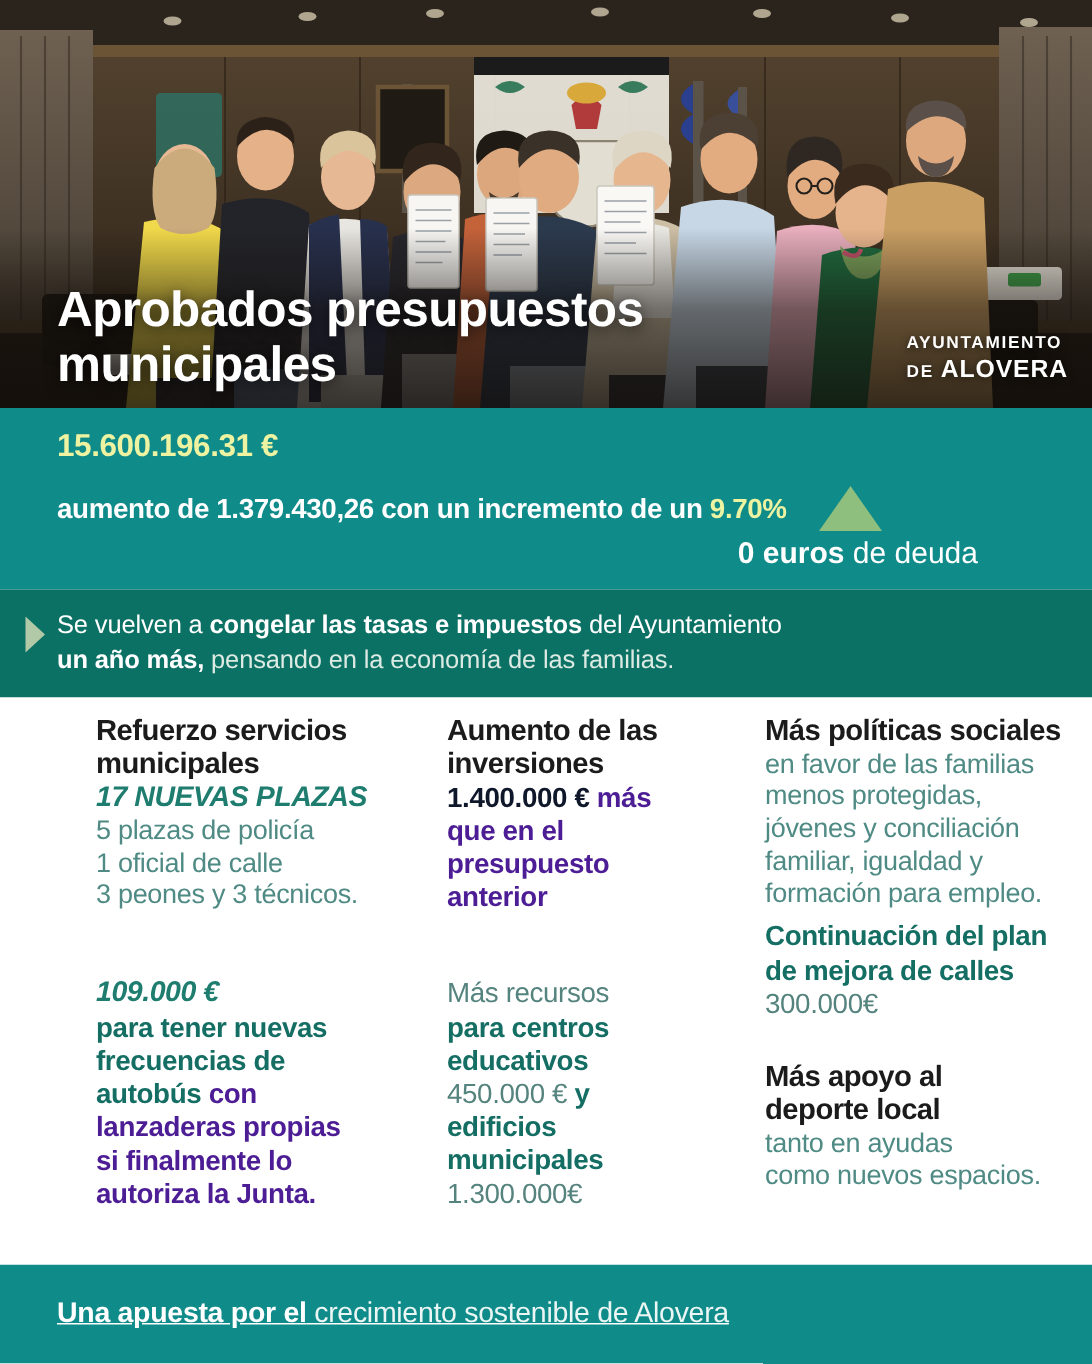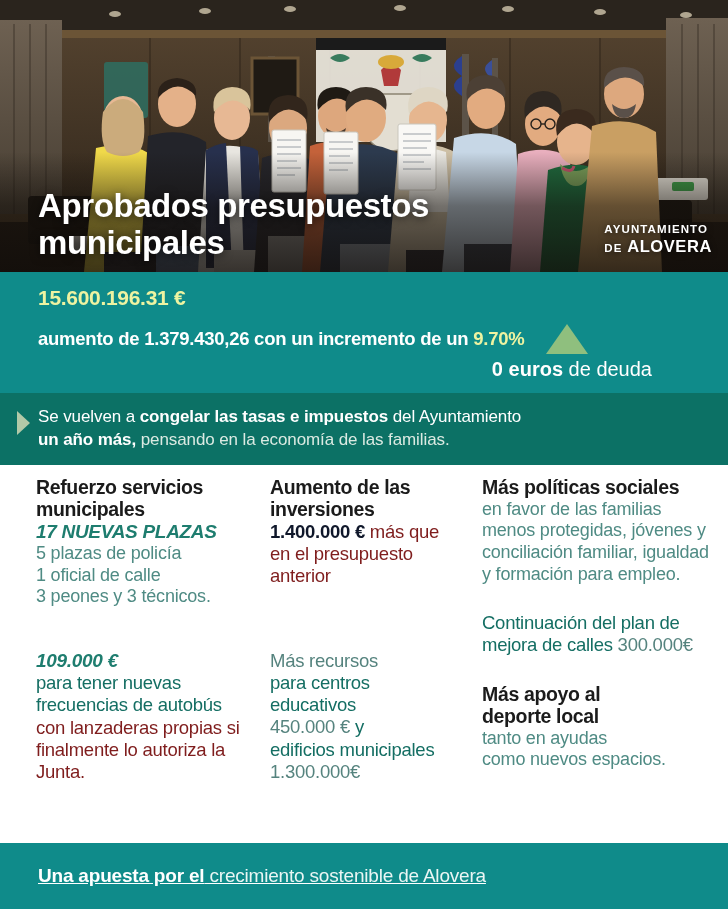--- a/index.html
+++ b/index.html
@@ -133,21 +133,21 @@
   }
   .grid{
     display:grid;
     grid-template-columns:236px 200px 246px;
     column-gap:10px;
   }
   .cell{padding:0 6px 0 20px;box-sizing:border-box;}
   .cell.c2{padding-left:8px;}
   .cell.c3{padding-left:10px;}
 
-  .blk{margin-bottom:4px;}
+  .blk{margin-bottom:4px;margin-left:28px;}
   .h-dark{
     color:#1b1b1b;
     font-weight:bold;
     font-size:19.5px;
     line-height:1.12;
     letter-spacing:-0.35px;
   }
   .t-green-bold{
     color:#1e7d6f;
     font-weight:bold;
@@ -156,22 +156,22 @@
     letter-spacing:-0.3px;
     font-style:italic;
   }
   .t-body{
     color:#4f8b84;
     font-size:18px;
     line-height:1.2;
     letter-spacing:-0.2px;
   }
   .mix{font-size:18.5px;line-height:1.2;letter-spacing:-0.25px;}
-  .mix b{color:#146e63;font-weight:normal;}
-  .mix .reg{color:#7f1d1d;font-weight:normal;text-align:center;}
+  .mix b{color:#146e63;font-weight:bold;}
+  .mix .reg{color:#4c1d95;font-weight:bold;text-align:center;}
   .mix .amt{color:#0f172a;font-weight:bold;}
   .mix .grey{color:#55837e;font-weight:normal;}
 
   .row-lower{margin-top:0;}
   .spacer-top{height:38px;}
   .spacer-mid{height:24px;}
 
   
   .footer{
     background:#0f8b8a;

